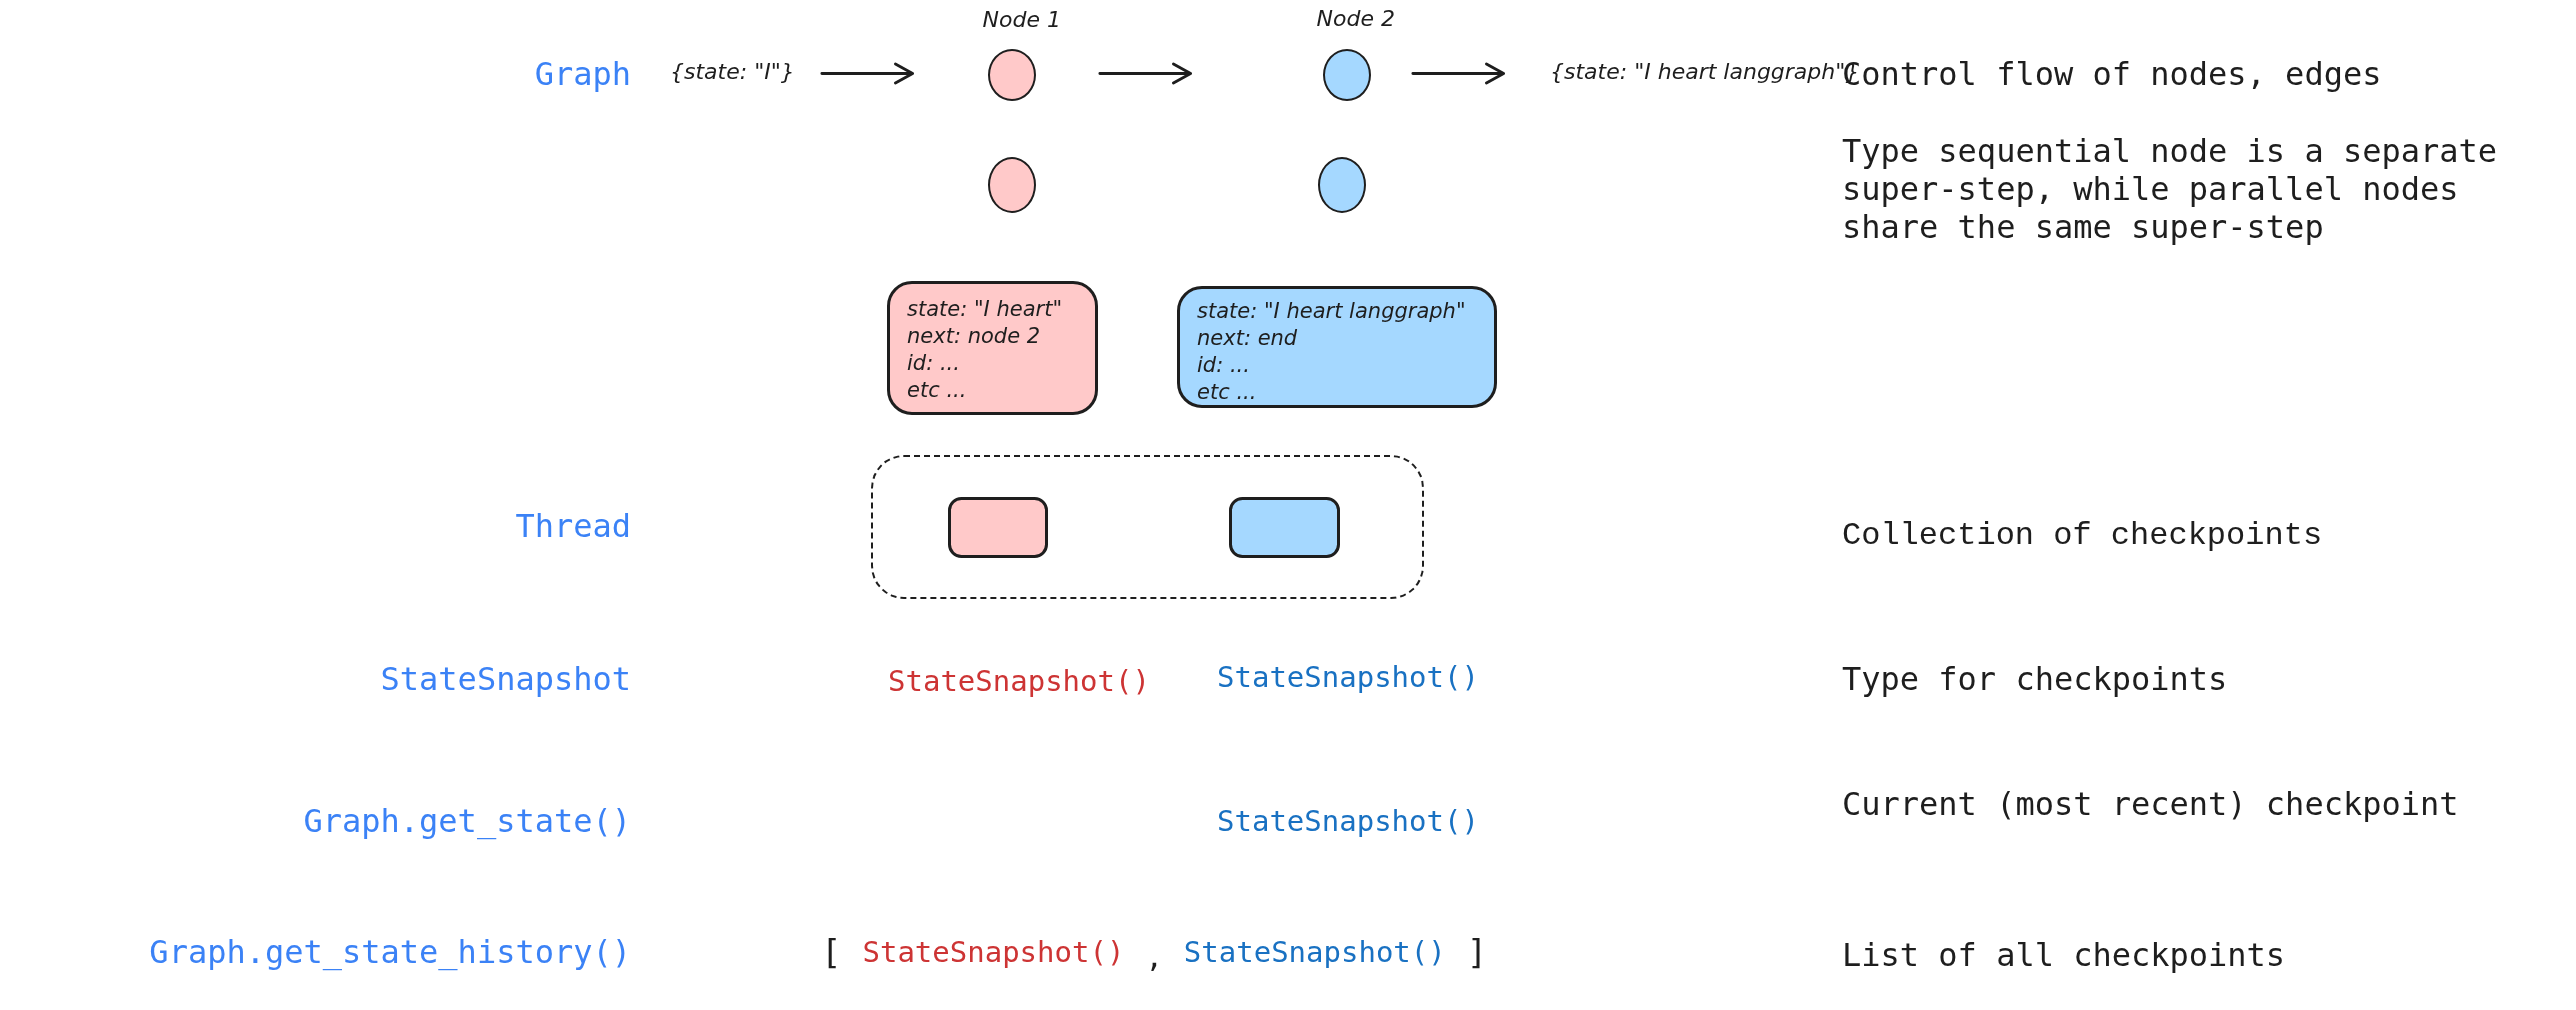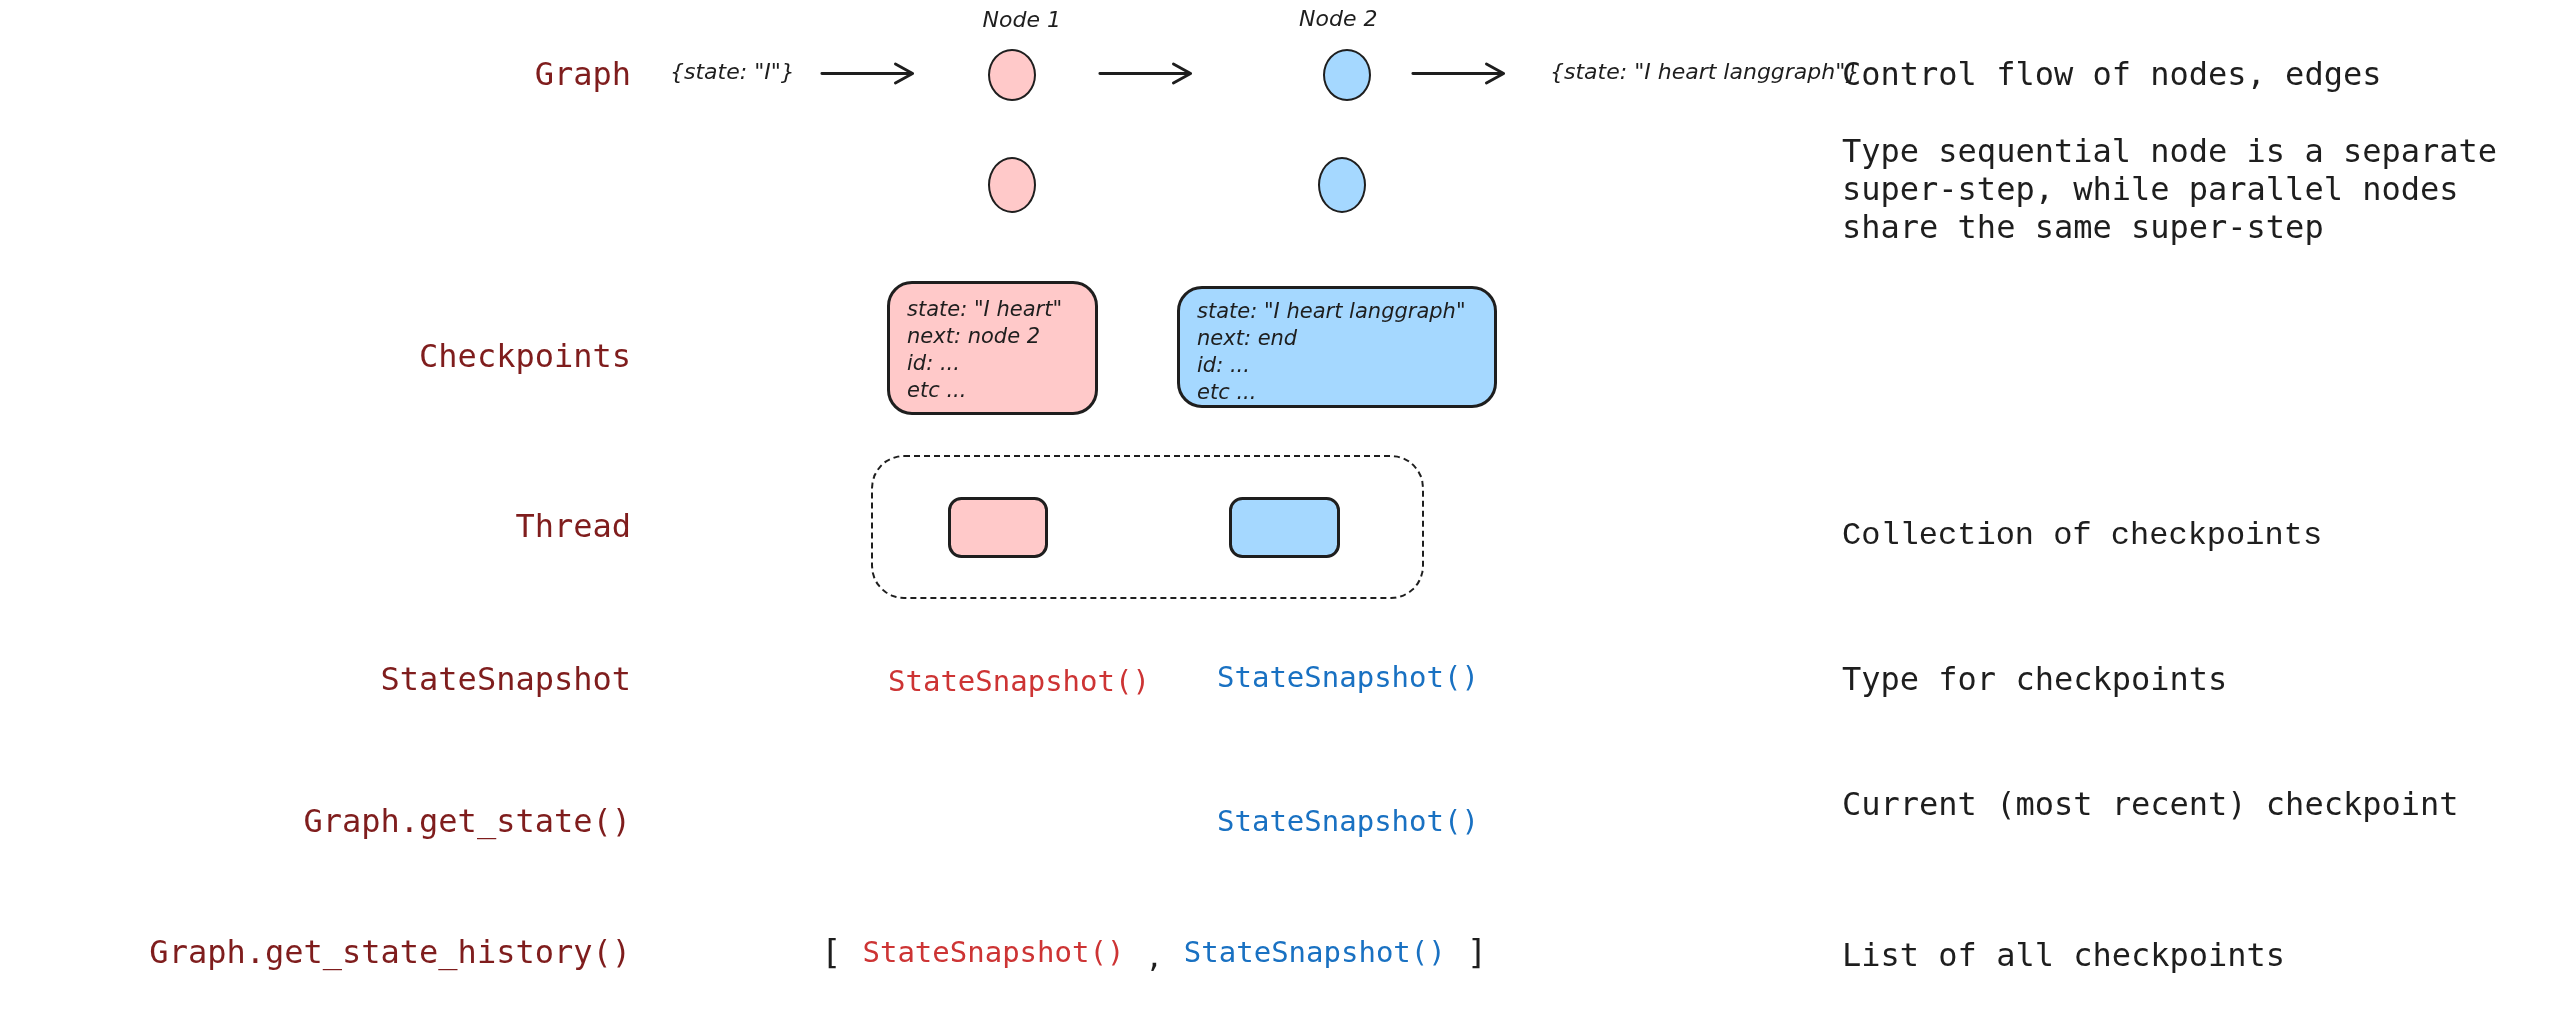--- a/index.html
+++ b/index.html
@@ -7,21 +7,21 @@
     position:relative;
     width:2576px;height:1010px;
     background:#ffffff;
     overflow:hidden;
     font-family:"DejaVu Sans Mono",monospace;
     color:#1e1e1e;
   }
   .mono{
     font-family:"DejaVu Sans Mono",monospace;
     font-size:32px;
-    color:#7f1d1d;
+    color:#3b82f6;
     white-space:nowrap;
   }
   .rowlabel{
     position:absolute;
     left:57px;width:574px;
     text-align:right;
     line-height:38px;
   }
   .desc{
     position:absolute;
@@ -122,40 +122,39 @@
 
   <div class="hand" style="left:965px;top:7px;width:96px;text-align:right;">Node 1</div>
   <div class="node pink-fill" style="left:988px;top:49px;width:48px;height:52px;"></div>
 
   <span class="arrow" style="left:1097px;top:59px;">
     <svg width="107" height="29" viewBox="0 0 112 30">
       <path d="M3 15 H 96 M80 5 L98 15 L80 25" fill="none" stroke="#1e1e1e" stroke-width="3" stroke-linecap="round" stroke-linejoin="round"></path>
     </svg>
   </span>
 
-  <div class="hand" style="left:1299px;top:5.7px;width:96px;text-align:left;">Node 2</div>
+  <div class="hand" style="left:1299px;top:5.7px;width:96px;text-align:right;">Node 2</div>
   <div class="node blue-fill" style="left:1323px;top:49px;width:48px;height:52px;"></div>
 
   <span class="arrow" style="left:1410px;top:59px;">
     <svg width="107" height="29" viewBox="0 0 112 30">
       <path d="M3 15 H 96 M80 5 L98 15 L80 25" fill="none" stroke="#1e1e1e" stroke-width="3" stroke-linecap="round" stroke-linejoin="round"></path>
     </svg>
   </span>
 
   <div class="hand" style="left:1550px;top:59px;">{state: "I heart langgraph"}</div>
 
   <div class="desc" style="top:55px;">Control flow of nodes, edges</div>
 
 
   <div class="node pink-fill" style="left:988px;top:157px;width:48px;height:56px;"></div>
   <div class="node blue-fill" style="left:1318px;top:157px;width:48px;height:56px;"></div>
 
   <div class="desc" style="top:132px;">Type sequential node is a separate super-step, while parallel nodes share the same super-step</div>
 
-  <div class="mono rowlabel" style="top:337px;">Checkpoints</div>
 
   <div class="chk pink-fill" style="left:887px;top:281px;width:211px;height:134px;">
     <div class="chk-line">state: "I heart"</div>
     <div class="chk-line">next: node 2</div>
     <div class="chk-line">id: ...</div>
     <div class="chk-line">etc ...</div>
   </div>
 
   <div class="chk blue-fill" style="left:1177px;top:286px;width:320px;height:122px;padding-top:8.6px;">
     <div class="chk-line">state: "I heart langgraph"</div>

